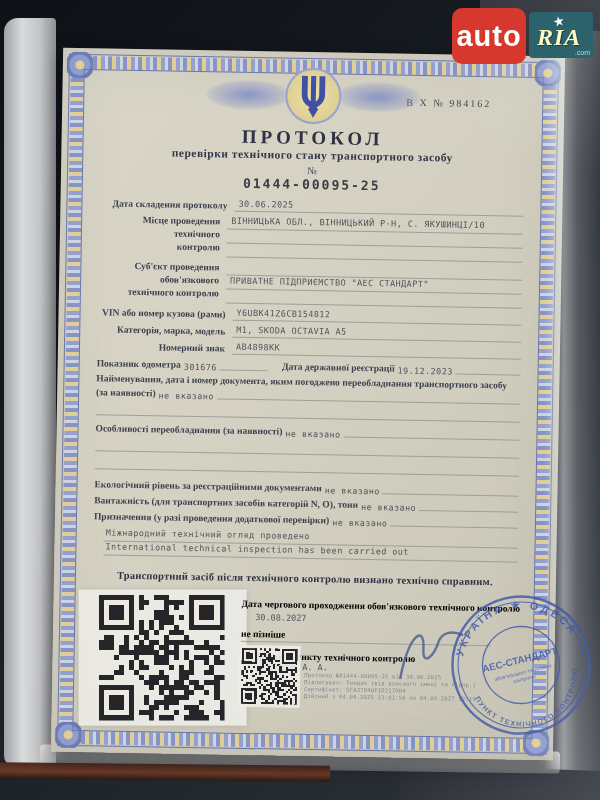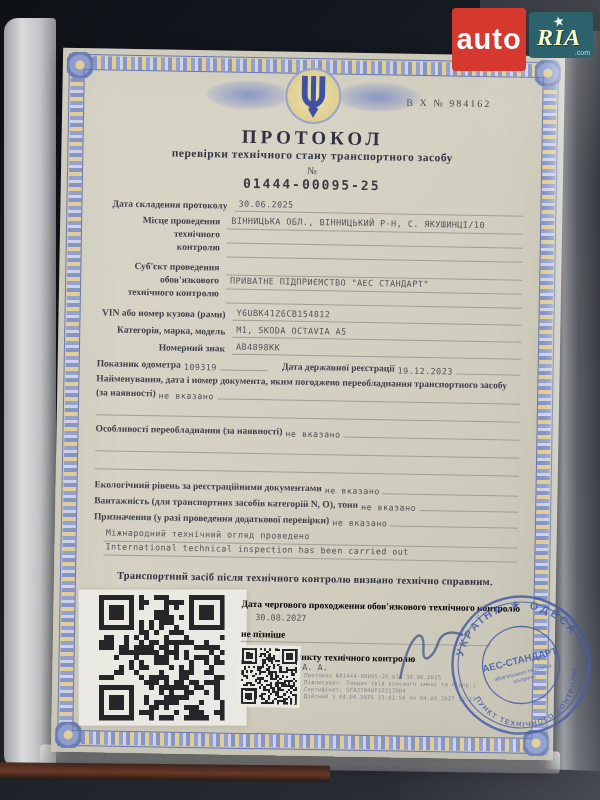--- a/index.html
+++ b/index.html
@@ -12,22 +12,22 @@
     border-radius:14px 4px 4px 10px;}
   .sleeve-bottom{position:absolute;left:40px;top:748px;width:520px;height:22px;
     background:linear-gradient(180deg,rgba(240,240,238,.85),rgba(190,190,188,.4));
     transform:rotate(0.8deg);border-radius:4px;}
   .folder-edge{position:absolute;left:0px;top:764px;width:330px;height:16px;
     background:linear-gradient(180deg,#4b2b20,#6b3a28 55%,#2a1c15);transform:rotate(0.6deg);}
   .sleeve-right{position:absolute;left:544px;top:30px;width:56px;height:740px;
     background:linear-gradient(90deg,rgba(255,255,255,0) 0%,rgba(235,238,240,.55) 35%,rgba(255,255,255,.25) 60%,rgba(120,125,130,.25) 100%);
     transform:skewY(2deg);}
   
-  .auto-badge{position:absolute;left:452px;top:8px;width:74px;height:63px;background:#d6382e;
-    border-radius:4px;display:flex;align-items:center;justify-content:center;z-index:50;}
+  .auto-badge{position:absolute;left:452px;top:8px;width:74px;height:56px;background:#d6382e;
+    border-radius:10px;display:flex;align-items:center;justify-content:center;z-index:50;}
   .auto-badge span{color:#fff;font-family:"Liberation Sans",sans-serif;font-weight:bold;
     font-size:29px;letter-spacing:1px;line-height:1;}
   .ria-badge{position:absolute;left:529px;top:12px;width:64px;height:46px;background:#2b626c;
     border-radius:4px;z-index:50;overflow:hidden;}
   .ria-star{position:absolute;left:24px;top:2px;color:#fff;font-size:13px;
     font-family:"DejaVu Sans",sans-serif;transform:rotate(-12deg);}
   .ria-text{position:absolute;left:8px;top:12px;color:#fef9c3;font-family:"Liberation Serif",serif;
     font-weight:bold;font-style:italic;font-size:24px;letter-spacing:1px;text-shadow:1px 1px 0 rgba(0,0,0,.35);}
   .ria-com{position:absolute;right:3px;bottom:2px;color:#c8d4d6;font-family:"Liberation Sans",sans-serif;font-size:7px;}
   
@@ -184,21 +184,21 @@
         <div class="val">M1, SKODA OCTAVIA A5</div>
       </div>
 
       <div class="row">
         <div class="lbl">Номерний знак</div>
         <div class="val">АВ4898КК</div>
       </div>
 
       <div class="inline-row">
         <span>Показник одометра</span>
-        <span class="inline-val">109319</span>
+        <span class="inline-val">301676</span>
         <span class="rule" style="max-width:48px"></span>
         <span style="padding-left:14px">Дата державної реєстрації</span>
         <span class="inline-val">19.12.2023</span>
         <span class="rule"></span>
       </div>
 
       <div class="wide-label">Найменування, дата і номер документа, яким погоджено переобладнання транспортного засобу</div>
       <div class="inline-row">
         <span>(за наявності)</span>
         <span class="inline-val">не вказано</span>

